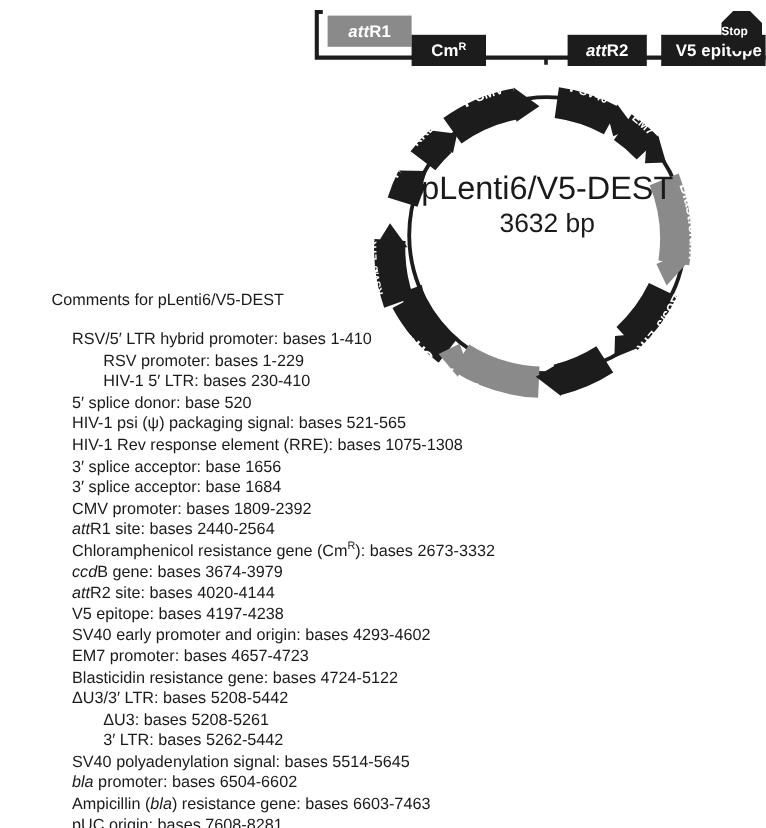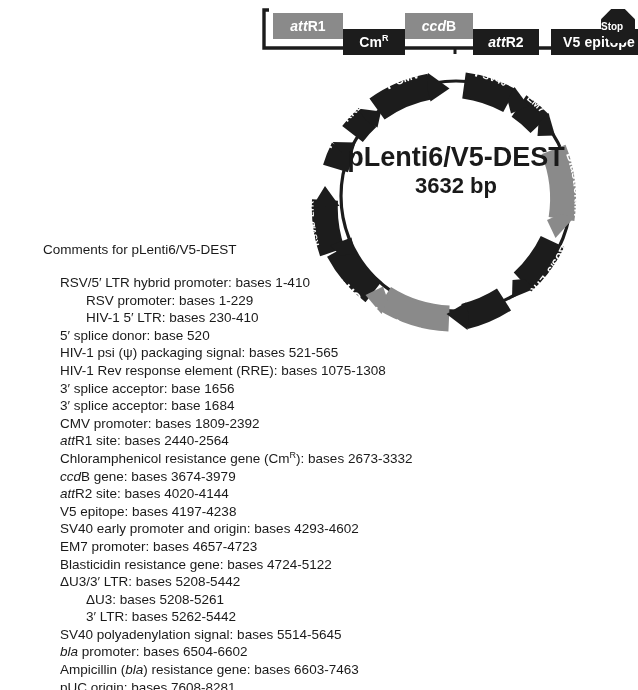--- a/index.html
+++ b/index.html
@@ -26,21 +26,21 @@
   .cass-box sup{font-size:9px;vertical-align:super;line-height:0;}
   #stop-sign{position:absolute;width:34px;height:34px;background:#1c1c1c;
       clip-path:polygon(30% 0,70% 0,100% 30%,100% 70%,70% 100%,30% 100%,0 70%,0 30%);
       display:flex;align-items:center;justify-content:flex-start;
       color:#fff;font-size:10px;font-weight:bold;}
 
   
   #circle{position:absolute;left:285px;top:48px;width:310px;height:295px;}
   #circle svg{position:absolute;left:0;top:0;}
   #center-title{position:absolute;left:40px;top:96px;width:230px;text-align:center;
-     font-weight:bold;color:#1a1a1a;line-height:1.03;}
+     font-weight:normal;color:#1a1a1a;line-height:1.03;}
   #center-title .nm{font-size:27px;display:block;}
   #center-title .bp{font-size:22px;display:block;margin-top:3px;}
 
   
   #comments{position:absolute;left:27px;top:210px;width:380px;}
   #comments .hd{font-weight:normal;font-size:13.5px;line-height:16px;margin-top:32px;}
   #comments .hd .l2{display:block;padding-left:20px;}
   #comments ul{list-style:none;margin:17px;padding:0;margin-top:16px;}
   #comments li{font-size:13.5px;line-height:17.6px;white-space:nowrap;}
   #comments li.ind{padding-left:26px;}
@@ -59,23 +59,20 @@
     </svg>
 
     <div class="cass-box cass-gray" style="left:12px;top:9px;width:70px;">
       <span><i>att</i><span>R1</span></span>
     </div>
 
     <div class="cass-box cass-dark" style="left:82px;top:9px;width:62px;">
       <span><span>Cm</span><sup>R</sup></span>
     </div>
 
-    <div class="cass-box cass-gray" style="left:144px;top:9px;width:68px;">
-      <span><i>ccd</i><span>B</span></span>
-    </div>
 
     <div class="cass-box cass-dark" style="left:212px;top:9px;width:66px;">
       <span><i>att</i><span>R2</span></span>
     </div>
 
     <div class="cass-box cass-dark" style="left:290px;top:9px;width:96px;">
       <span>V5 epitope</span>
     </div>
 
     <div id="stop-sign" style="left:340px;top:5px;">

